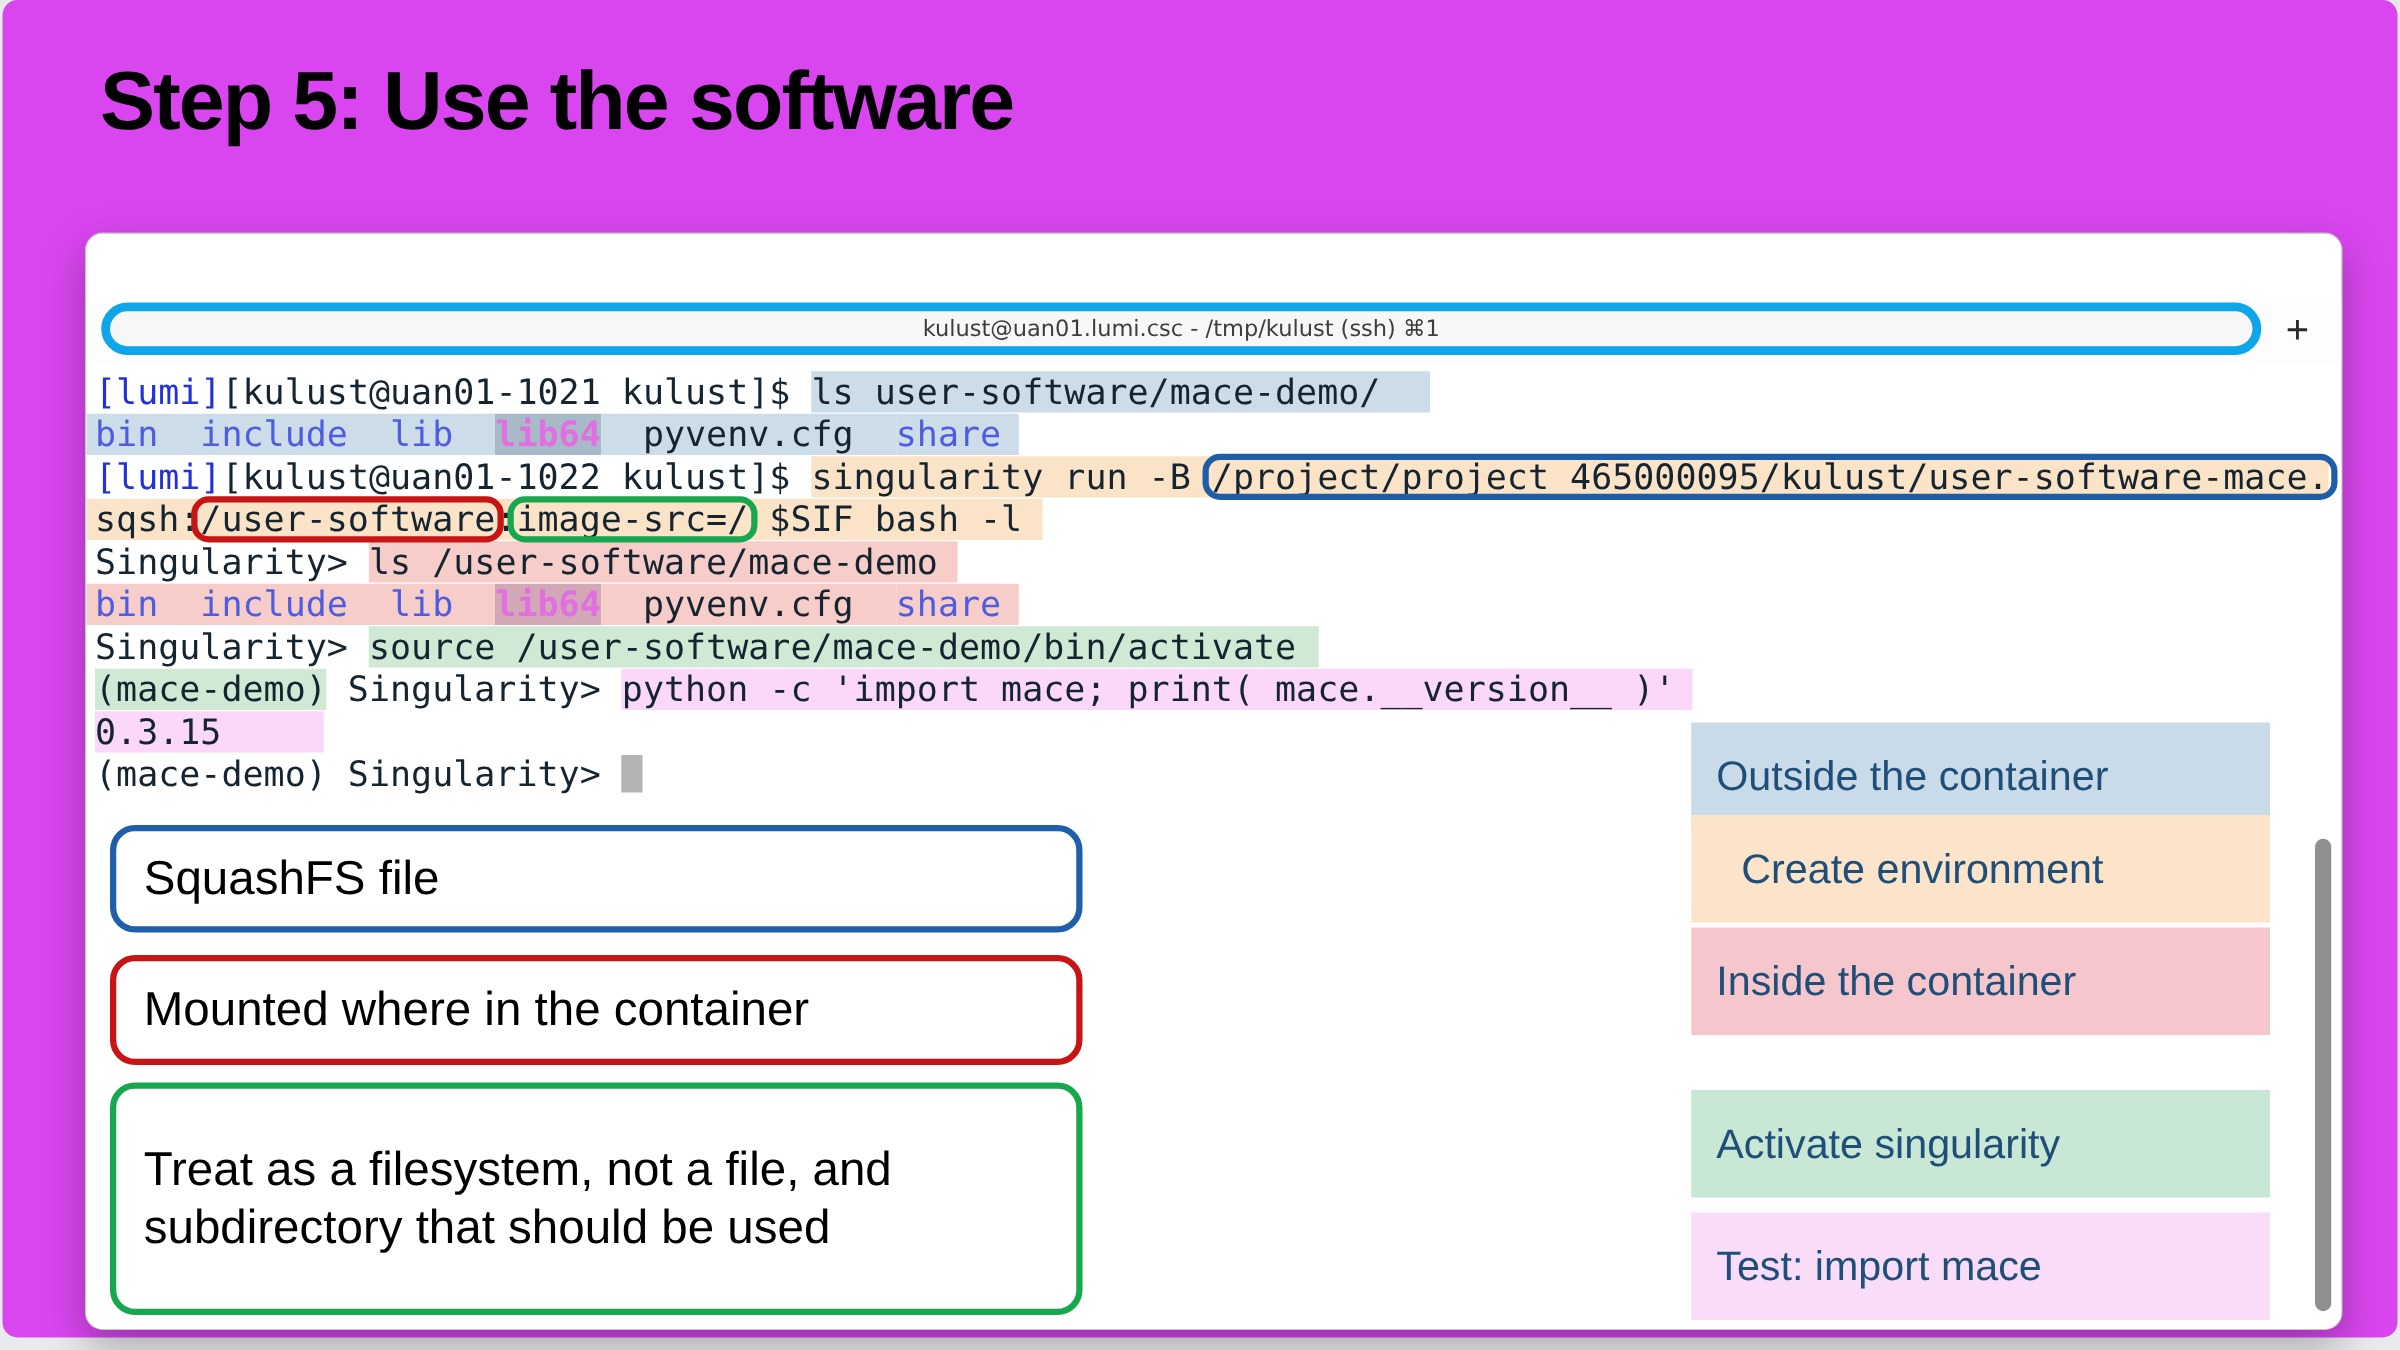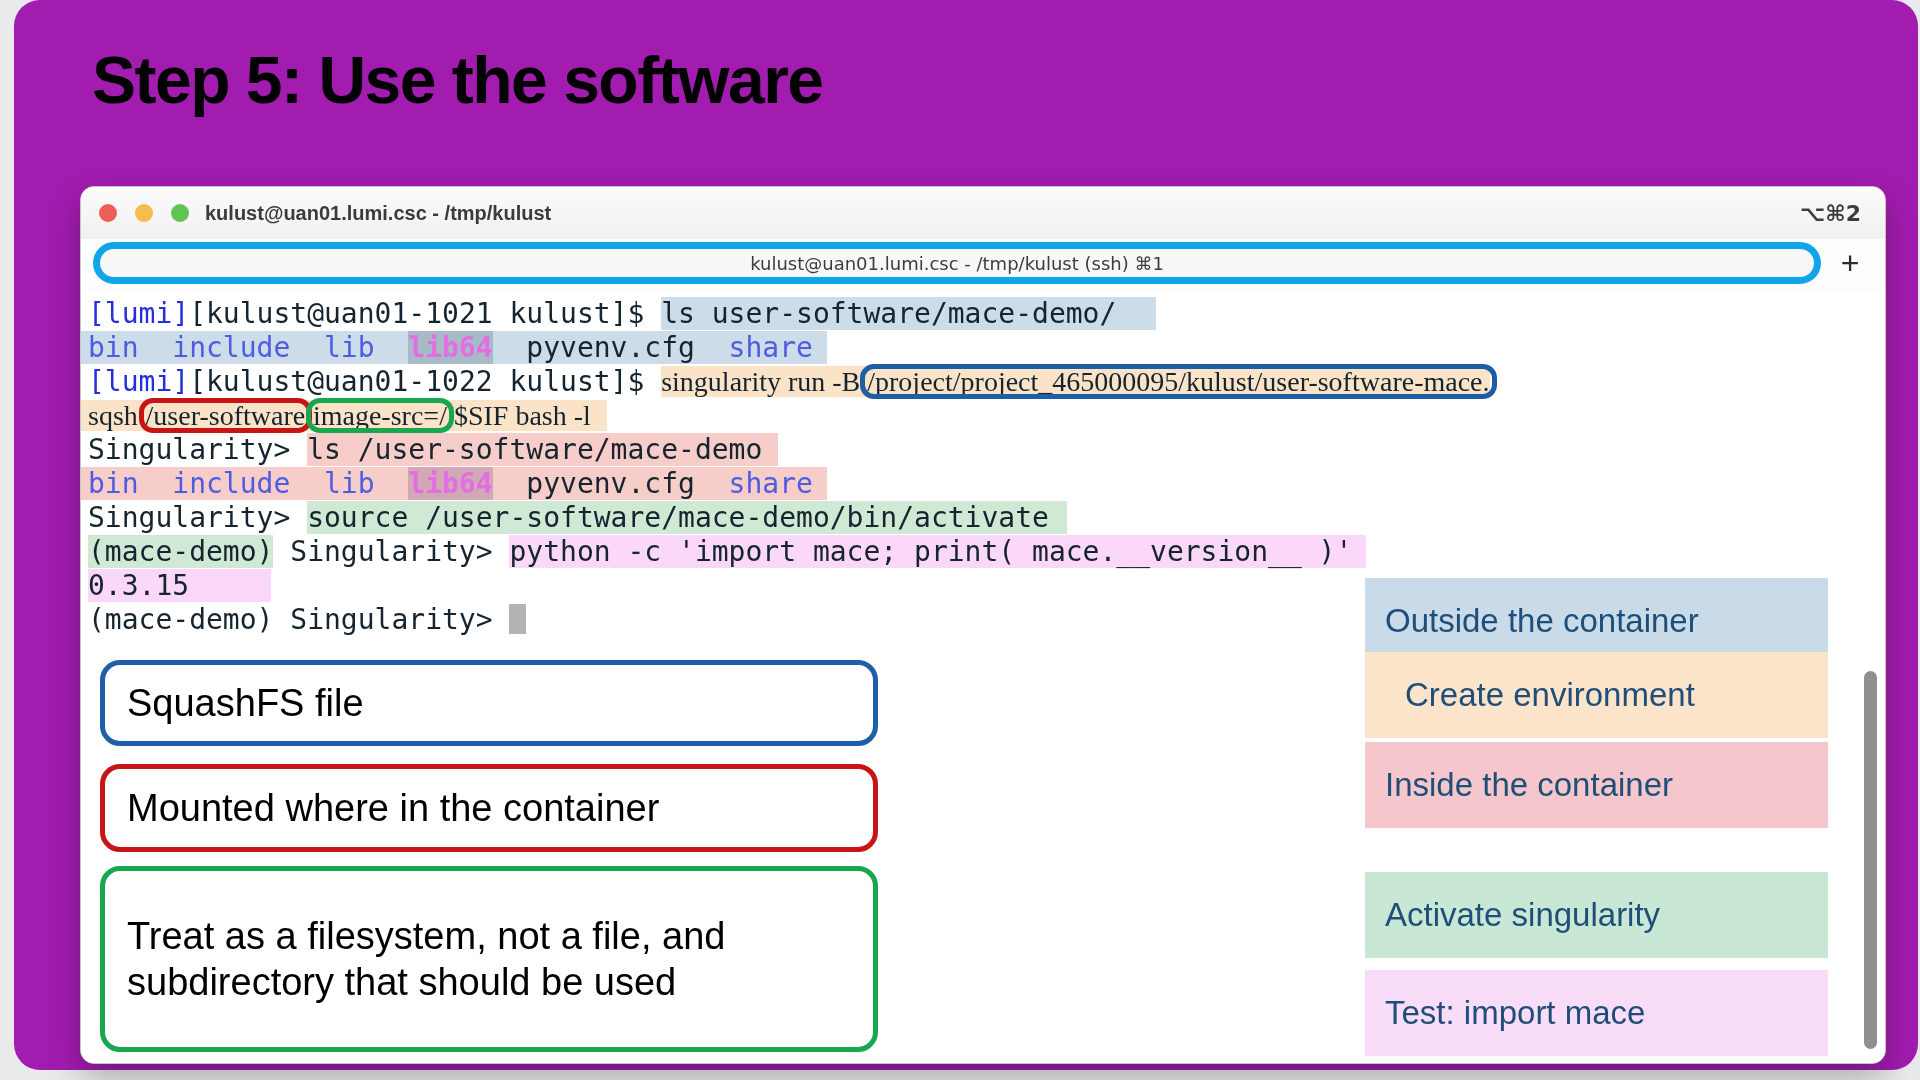--- a/index.html
+++ b/index.html
@@ -1,20 +1,20 @@
 <!DOCTYPE html>
 <html style="--text: #15242f; --prompt: #2531d8; --dir: #4e5ce1; --lib64: #e26ee2; --hl-blue: #ccdce8; --hl-orange: #fbe3c8; --hl-pink: #f6cdc9; --hl-green: #cfe9d5; --hl-violet: #fbd8f9; --lib64-blue: #a8bac8; --lib64-pink: #d2a7b6; --box-blue: #1d5ea6; --box-red: #c81414; --box-green: #17a74f; --legend-text: #1f4e79; --cursor: #b4b4b4;"><head>
 <meta charset="utf-8">
 <style>
   html,body{margin:0;padding:0;}
   body{
     width:1920px;height:1080px;position:relative;overflow:hidden;
     background:#e9eaec;font-family:"Liberation Sans",sans-serif;
   }
-  .slide{position:absolute;left:2px;top:0;right:2px;bottom:10px;background:#a21caf;border-radius:26px;margin-left:12px;}
+  .slide{position:absolute;left:2px;top:0;right:2px;bottom:10px;background:#d946ef;border-radius:12px;}
 
   .page-title{
     position:absolute;left:78px;top:42px;font-size:66px;font-weight:bold;
     letter-spacing:-1.5px;color:#000;
   }
 
   
   .window{
     position:absolute;left:66px;top:186px;width:1806px;height:878px;
     background:#fff;border:1px solid #c6c6c6;border-radius:14px;
@@ -57,21 +57,21 @@
     font-family:"DejaVu Sans Mono",monospace;font-size:28px;line-height:34px;
     padding:6px 0 0 7px;white-space:pre;color:var(--text);
   }
   .tline{height:34px;}
   .seg{display:inline;}
   .c-text{color:var(--text);}
   .c-prompt{color:var(--prompt);}
   .c-dir{color:var(--dir);}
   .c-lib64{color:var(--lib64);font-weight:bold;}
   .hl-blue{background:var(--hl-blue);}
-  .hl-orange{background:var(--hl-orange);font-family:Liberation Serif, serif;}
+  .hl-orange{background:var(--hl-orange);}
   .hl-pink{background:var(--hl-pink);}
   .hl-green{background:var(--hl-green);}
   .hl-violet{background:var(--hl-violet);}
   .bg-lib64_blue{background:var(--lib64-blue);}
   .bg-lib64_pink{background:var(--lib64-pink);}
   .boxed{position:relative;}
   .boxed::before{
     content:"";position:absolute;inset:-2px -7px;border:5px solid var(--bc);
     border-radius:14px;pointer-events:none;
   }
@@ -100,29 +100,20 @@
   }
 </style>
 </head>
 <body>
 
 <div class="slide">
 
   <div class="page-title">Step 5: Use the software</div>
 
   <div class="window">
-    <div class="titlebar">
-      <div class="lights">
-        <div class="light red"></div>
-        <div class="light yellow"></div>
-        <div class="light green"></div>
-      </div>
-      <div class="tb-title">kulust@uan01.lumi.csc - /tmp/kulust</div>
-      <div class="tb-shortcut">⌥⌘2</div>
-    </div>
 
     <div class="tabbar">
       <div class="tab">
         <span class="tab-label">kulust@uan01.lumi.csc - /tmp/kulust (ssh) ⌘1</span>
       </div>
       <div class="new-tab">+</div>
     </div>
 
     <div class="content">
       <div class="term"><div class="tline"><span class="seg c-prompt">[lumi]</span><span class="seg c-text">[kulust@uan01-1021 kulust]$ </span><span class="seg c-text hl-blue" style="padding-right: 40px;">ls user-software/mace-demo/</span></div><div class="tline"><span class="seg c-dir hl-blue" style="padding-left: 7px; margin-left: -7px;">bin  include  lib  </span><span class="seg c-lib64 hl-blue bg-lib64_blue">lib64</span><span class="seg c-text hl-blue">  pyvenv.cfg  </span><span class="seg c-dir hl-blue" style="padding-right: 14px;">share</span></div><div class="tline"><span class="seg c-prompt">[lumi]</span><span class="seg c-text">[kulust@uan01-1022 kulust]$ </span><span class="seg c-text hl-orange">singularity run -B </span><span class="seg c-text hl-orange  boxed" style="--bc: #1d5ea6;">/project/project_465000095/kulust/user-software-mace.</span></div><div class="tline"><span class="seg c-text hl-orange" style="padding-left: 7px; margin-left: -7px;">sqsh:</span><span class="seg c-text hl-orange  boxed" style="--bc: #c81414;">/user-software</span><span class="seg c-text hl-orange">:</span><span class="seg c-text hl-orange  boxed" style="--bc: #17a74f;">image-src=/</span><span class="seg c-text hl-orange" style="padding-right: 16px;"> $SIF bash -l</span></div><div class="tline"><span class="seg c-text">Singularity&gt; </span><span class="seg c-text hl-pink" style="padding-right: 16px;">ls /user-software/mace-demo</span></div><div class="tline"><span class="seg c-dir hl-pink" style="padding-left: 7px; margin-left: -7px;">bin  include  lib  </span><span class="seg c-lib64 hl-pink bg-lib64_pink">lib64</span><span class="seg c-text hl-pink">  pyvenv.cfg  </span><span class="seg c-dir hl-pink" style="padding-right: 14px;">share</span></div><div class="tline"><span class="seg c-text">Singularity&gt; </span><span class="seg c-text hl-green" style="padding-right: 18px;">source /user-software/mace-demo/bin/activate</span></div><div class="tline"><span class="seg c-text hl-green">(mace-demo)</span><span class="seg c-text"> Singularity&gt; </span><span class="seg c-text hl-violet" style="padding-right: 14px;">python -c 'import mace; print( mace.__version__ )'</span></div><div class="tline"><span class="seg c-text hl-violet" style="padding-right: 82px;">0.3.15</span></div><div class="tline"><span class="seg c-text">(mace-demo) Singularity&gt; </span><span class="cursor"></span></div></div>

